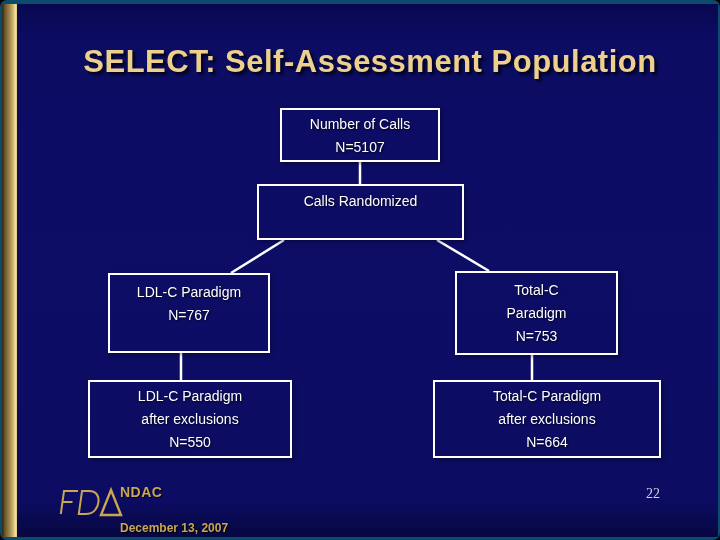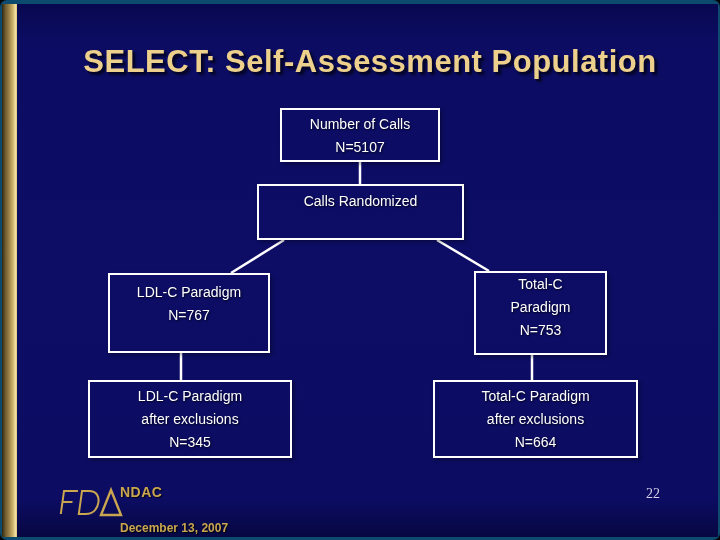--- a/index.html
+++ b/index.html
@@ -76,33 +76,33 @@
 
   <div class="node" style="left:257px;top:184px;width:207px;height:56px;padding-top:4px;">
     <span>Calls Randomized</span>
   </div>
 
   <div class="node" style="left:108px;top:273px;width:162px;height:80px;padding-top:6px;">
     <span>LDL-C Paradigm</span>
     <span>N=767</span>
   </div>
 
-  <div class="node" style="left:474px;top:271px;width:133px;height:84px;">
+  <div class="node" style="left:455px;top:271px;width:163px;height:84px;padding-top:6px;">
     <span>Total-C</span>
     <span>Paradigm</span>
     <span>N=753</span>
   </div>
 
   <div class="node" style="left:88px;top:380px;width:204px;height:78px;padding-top:3px;">
     <span>LDL-C Paradigm</span>
     <span>after exclusions</span>
-    <span>N=345</span>
+    <span>N=550</span>
   </div>
 
-  <div class="node" style="left:433px;top:380px;width:205px;height:78px;padding-top:3px;">
+  <div class="node" style="left:433px;top:380px;width:228px;height:78px;padding-top:3px;">
     <span>Total-C Paradigm</span>
     <span>after exclusions</span>
     <span>N=664</span>
   </div>
 
   <div class="footer-logo">
     <svg width="70" height="38" viewBox="0 0 70 38">
       <g fill="none" stroke="#c9a64f" stroke-width="2" transform="skewX(-8) translate(8,0)">
         <path d="M3 30 L3 7 L17 7"></path>
         <path d="M3 18 L13 18"></path>

